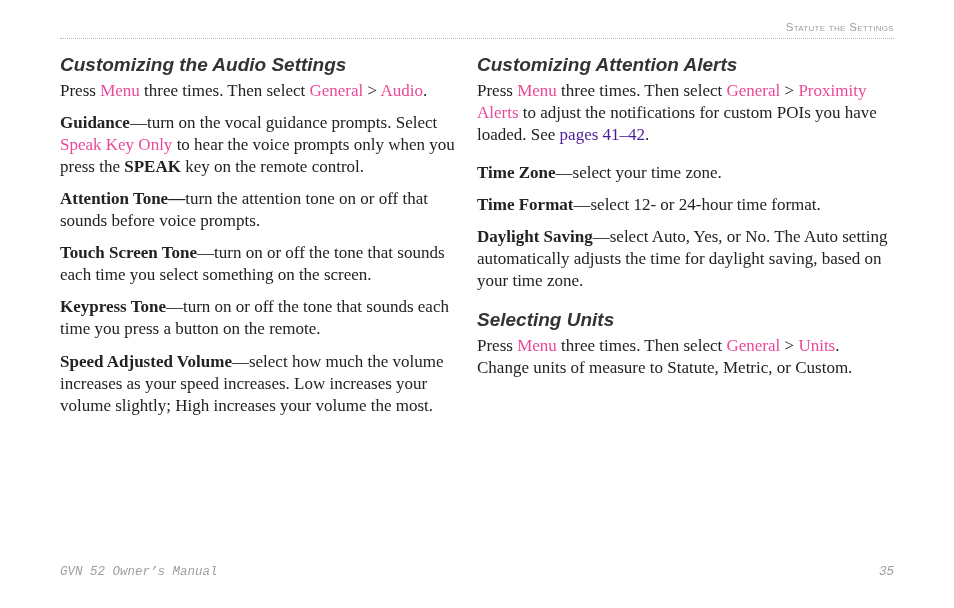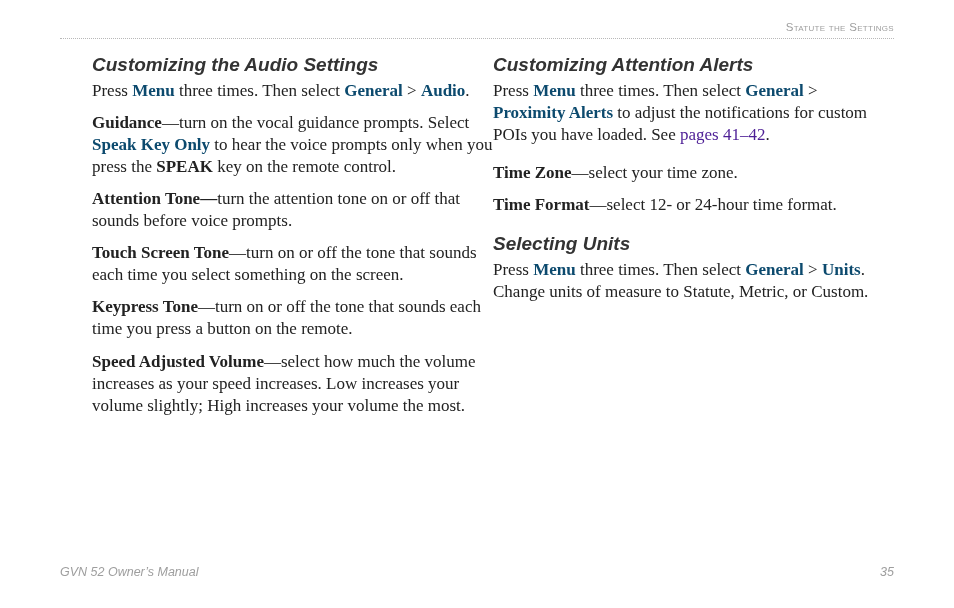--- a/index.html
+++ b/index.html
@@ -20,38 +20,37 @@
     font-variant:small-caps;
     padding-bottom:3px;
   }
   .rule{
     border-top:1px dotted #b8b8b8;
     margin-bottom:14px;
   }
   .columns{
     flex:1 0 auto;
     display:flex;
-    margin-left:32px;
   }
   .col{flex:1;min-width:0}
   h2{
     font-family:Arial,Helvetica,sans-serif;
     font-weight:700;font-style:italic;
     font-size:19px;color:#333;
     margin:0 0 2px 0;
   }
   .section + .section{margin-top:16px}
   p{margin:0 0 10px 0;font-size:17px;color:#222}
   p:last-child{margin-bottom:0}
-  .link{color:#0c4a6e;font-weight:700}
+  .link{color:#ec4899;font-weight:400}
   .linkplain{color:#4c1d95}
   .b{font-weight:700}
   .footer{
     display:flex;justify-content:space-between;
-    font-family:Liberation Sans, sans-serif;
+    font-family:Liberation Mono, monospace;
     font-style:italic;font-size:12.5px;color:#9e9e9e;
     padding-top:30px;
   }
 </style>
 </head>
 <body>
 
 <div class="header-row">Statute the Settings</div>
 <div class="rule"></div>
 
@@ -88,20 +87,23 @@
       </p>
     </div>
 
     <div class="section">
       <p>
         <span class="b">Time Zone</span><span>—select your time zone.</span>
       </p>
       <p>
         <span class="b">Time Format</span><span>—select 12- or 24-hour time format.</span>
       </p>
+      <p>
+        <span class="b">Daylight Saving</span><span>—select Auto, Yes, or No. The Auto setting automatically adjusts the time for daylight saving, based on your time zone.</span>
+      </p>
     </div>
 
     <div class="section">
       <h2>Selecting Units</h2>
       <p>
         <span>Press </span><span class="link">Menu</span><span> three times. Then select </span><span class="link">General</span><span> &gt; </span><span class="link">Units</span><span>. Change units of measure to Statute, Metric, or Custom.</span>
       </p>
     </div>
   </div>
 </div>

